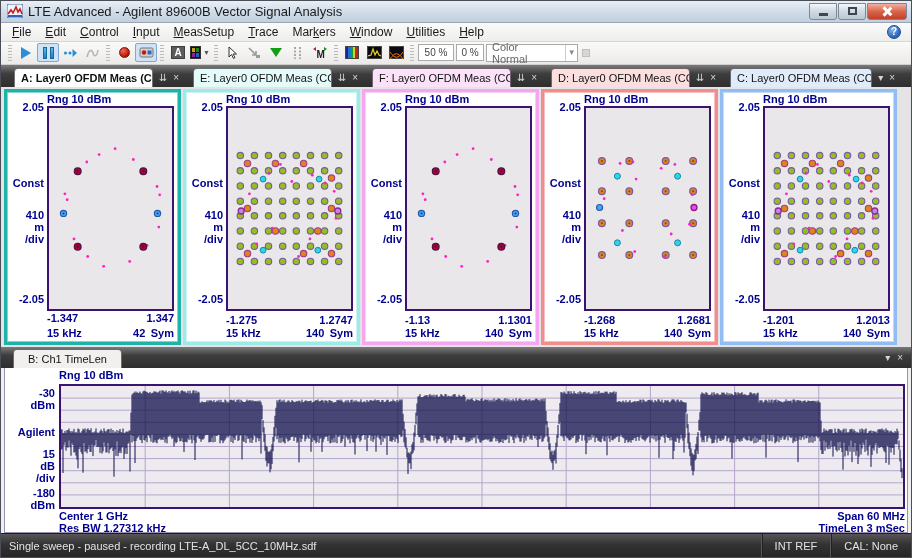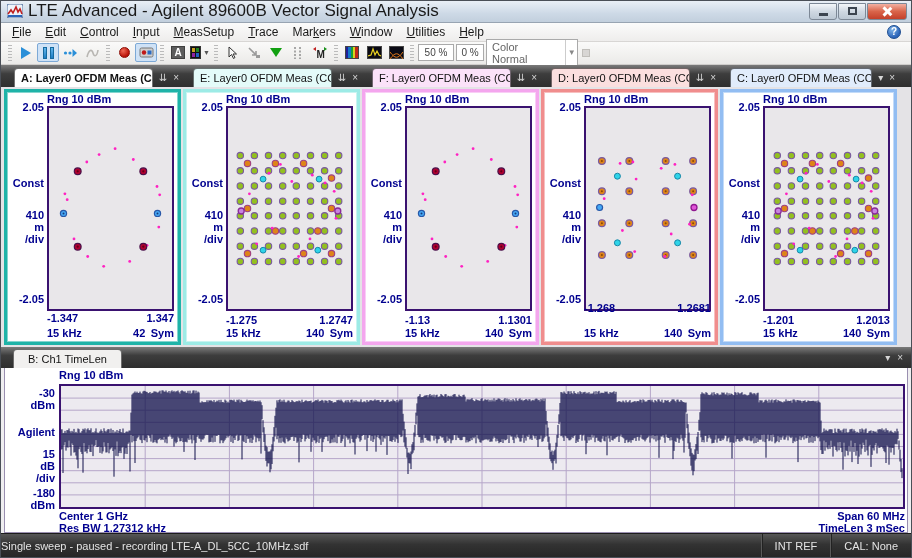--- a/index.html
+++ b/index.html
@@ -3,21 +3,21 @@
 <meta charset="utf-8">
 <style>
   html,body{margin:0;padding:0;background:#9aa0a8;}
   *{box-sizing:border-box;}
   body{font-family:"Liberation Sans",sans-serif;}
   .window{position:relative;width:912px;height:558px;background:#efeef0;border:1px solid #4a4f57;display:flex;flex-direction:column;overflow:hidden;}
 
   
   .titlebar{height:22px;background:linear-gradient(#e9eff6,#cdd9e6 60%,#c2cfdd);display:flex;align-items:center;padding:0 4px;border-bottom:1px solid #98a4b2;}
   .app-icon{width:16px;height:14px;margin:0 5px 0 2px;flex:none;}
-  .title-text{font-size:17px;color:#1a1a1a;white-space:nowrap;}
+  .title-text{font-size:13px;color:#1a1a1a;white-space:nowrap;}
   .winbtns{margin-left:auto;display:flex;}
   .winbtn{width:28px;height:17px;border:1px solid #7d8896;border-radius:0 0 3px 3px;background:linear-gradient(#f4f7fa,#cfd8e2 50%,#bcc8d4);display:flex;align-items:center;justify-content:center;margin-left:1px;position:relative;}
   .winbtn.close{background:linear-gradient(#f2b0a2,#d9644a 50%,#c4402a);width:40px;}
   .glyph-min{width:9px;height:3px;background:#3c4550;margin-top:6px;}
   .glyph-max{width:9px;height:8px;border:2px solid #3c4550;}
   .glyph-close{position:relative;width:10px;height:10px;}
   .glyph-close::before,.glyph-close::after{content:"";position:absolute;left:4px;top:0;width:2.5px;height:11px;background:#fff;}
   .glyph-close::before{transform:rotate(45deg);}
   .glyph-close::after{transform:rotate(-45deg);}
 
@@ -37,21 +37,21 @@
   .i-pause i{display:block;width:4px;height:12px;background:linear-gradient(#63b6ec,#1d7cc4);border:0.5px solid #15699f;}
   .i-record{width:11px;height:11px;border-radius:50%;background:radial-gradient(circle at 35% 30%,#f06a56,#b81208 70%);border:1px solid #8c0e06;}
   .i-abox{width:14px;height:13px;background:#5c5c5c;color:#fff;font-size:10px;font-weight:bold;display:flex;align-items:center;justify-content:center;border:1px solid #3f3f3f;}
   .i-grid{width:14px;height:13px;background:#111;display:grid;grid-template-columns:1fr 1fr;grid-template-rows:1fr 1fr;gap:1px;padding:1px;border:1px solid #333;}
   .i-grid i{display:block;}
   .i-tri-green{width:0;height:0;border-top:9px solid #12a012;border-left:6px solid transparent;border-right:6px solid transparent;}
   .i-spectrogram{width:14px;height:13px;border:1px solid #444;background:linear-gradient(90deg,#20209a 0 20%,#1278c8 20% 38%,#18a030 38% 56%,#d8cf20 56% 76%,#c02818 76% 100%);}
   .i-spectrum{width:15px;height:13px;border:1px solid #444;background:#0a0a14;display:flex;align-items:flex-end;}
   .i-eye{width:15px;height:13px;border:1px solid #444;background:#0a0a14;}
   .tbox{height:17px;border:1px solid #aaa;background:#fff;font-size:10px;color:#444;display:flex;align-items:center;justify-content:center;padding:0 3px;margin:0 1px;}
-  .tselect{height:28px;border:1px solid #aaa;background:#fff;font-size:11px;color:#666;display:flex;align-items:center;padding:0 0 0 5px;margin:0 1px;width:92px;gap:20px;}
+  .tselect{height:18px;border:1px solid #aaa;background:#fff;font-size:11px;color:#666;display:flex;align-items:center;padding:0 0 0 5px;margin:0 1px;width:92px;gap:20px;}
   .tselect .arrow{margin-left:auto;border-left:1px solid #ccc;height:100%;width:14px;display:flex;align-items:center;justify-content:center;color:#888;font-size:8px;}
   .dis-box{width:8px;height:8px;background:#d8d6d4;border:1px solid #c0beba;margin-left:3px;}
 
   
   .tabstrip{height:22px;background:linear-gradient(#7b7b7b,#3d3d3d 40%,#2e2e2e);display:flex;align-items:flex-end;padding-left:3px;}
   .tabgroup{display:flex;align-items:flex-end;width:179px;flex:none;padding-left:10px;}
   .tab{height:19px;border:1px solid rgba(0,0,0,.55);border-bottom:none;border-radius:4px 4px 0 0;font-size:11px;color:#111;display:flex;align-items:center;padding:0 6px;white-space:nowrap;overflow:hidden;min-width:0;flex:1;}
   .tab.active{font-weight:bold;}
   .tabicons{display:flex;align-items:center;gap:6px;padding:0 4px 4px 6px;color:#d6d6d6;font-size:10px;flex:none;}
   .tabicons span{cursor:default;}
@@ -69,21 +69,21 @@
   .xrow{position:absolute;left:40px;width:127px;display:flex;justify-content:space-between;font-size:11px;font-weight:bold;color:#00008f;}
 
   
   .bpanel{height:166px;background:#fff;border:1px solid #9a8fb0;border-top:none;margin:0 3px;position:relative;}
   .bplot{position:absolute;left:54px;top:16px;width:846px;height:125px;border:2px solid #3a1270;background:#edeaf0;}
   .brow{position:absolute;left:54px;width:846px;display:flex;justify-content:space-between;font-size:11px;font-weight:bold;color:#00008f;}
   .bylab{position:absolute;left:0;width:50px;text-align:right;font-size:11px;font-weight:bold;color:#00008f;}
 
   
   .statusbar{height:24px;margin-top:auto;background:linear-gradient(#565656,#333 45%,#262626);border-top:1px solid #1c1c1c;display:flex;align-items:center;color:#e4e4e4;font-size:11px;}
-  .status-text{}
+  .status-text{padding-left:8px;}
   .statusright{margin-left:auto;display:flex;height:100%;}
   .statusseg{display:flex;align-items:center;padding:0 13px;border-left:1px solid #585858;box-shadow:inset 1px 0 0 #222;}
 </style>
 </head>
 <body>
 
 <div class="window">
 
   <div class="titlebar">
     <span class="app-icon">
@@ -525,21 +525,21 @@
             <circle cx="34.1" cy="55.4" r="1.4" fill="#ff22c2" stroke="none" stroke-width="0"></circle>
             <circle cx="88.9" cy="56.4" r="1.4" fill="#ff22c2" stroke="none" stroke-width="0"></circle>
             <circle cx="50.1" cy="71.1" r="1.4" fill="#ff22c2" stroke="none" stroke-width="0"></circle>
             <circle cx="31.4" cy="68.2" r="3" fill="#2fd4e8" stroke="#1888a8" stroke-width="1"></circle>
             <circle cx="91.6" cy="68.2" r="3" fill="#2fd4e8" stroke="#1888a8" stroke-width="1"></circle>
             <circle cx="31.4" cy="134.8" r="3" fill="#2fd4e8" stroke="#1888a8" stroke-width="1"></circle>
             <circle cx="91.6" cy="134.8" r="3" fill="#2fd4e8" stroke="#1888a8" stroke-width="1"></circle>
             <circle cx="13.6" cy="99.5" r="3" fill="#45a8f5" stroke="#2858a8" stroke-width="1.2"></circle>
             <circle cx="108.0" cy="99.5" r="3" fill="#e055d8" stroke="#901890" stroke-width="1.3"></circle>
           </svg></div>
-        <div class="xrow" style="top: 210px; text-align: center;">
+        <div class="xrow" style="top: 222px; text-align: center;">
           <span>-1.268</span>
           <span>1.2681</span>
         </div>
         <div class="xrow" style="top: 235px;">
           <span>15 kHz</span>
           <span>140 Sym</span>
         </div>
       </div>
       <div class="cpanel" style="--c: #92bdf2;">
         <span class="clabel" style="left: 40px; top: 1px;">Rng 10 dBm</span>

